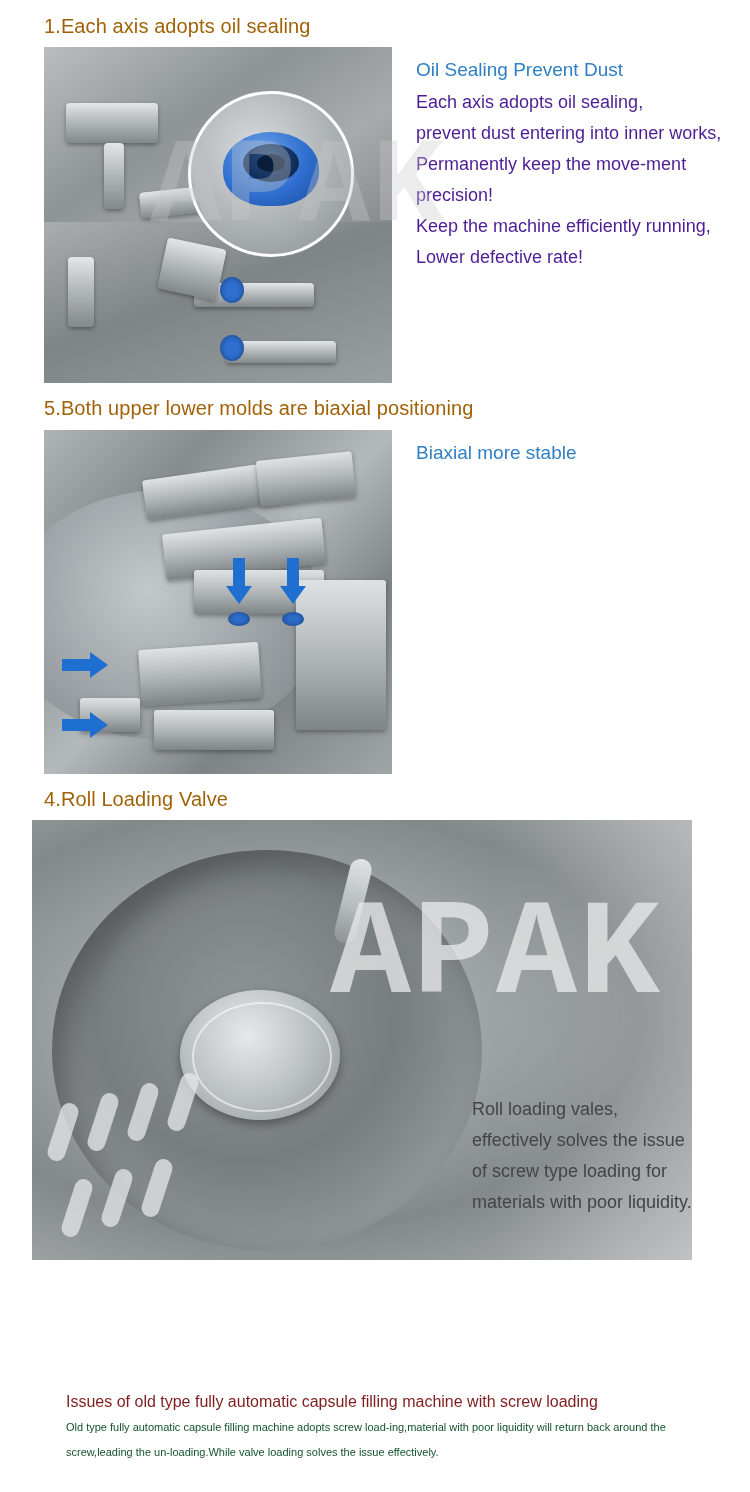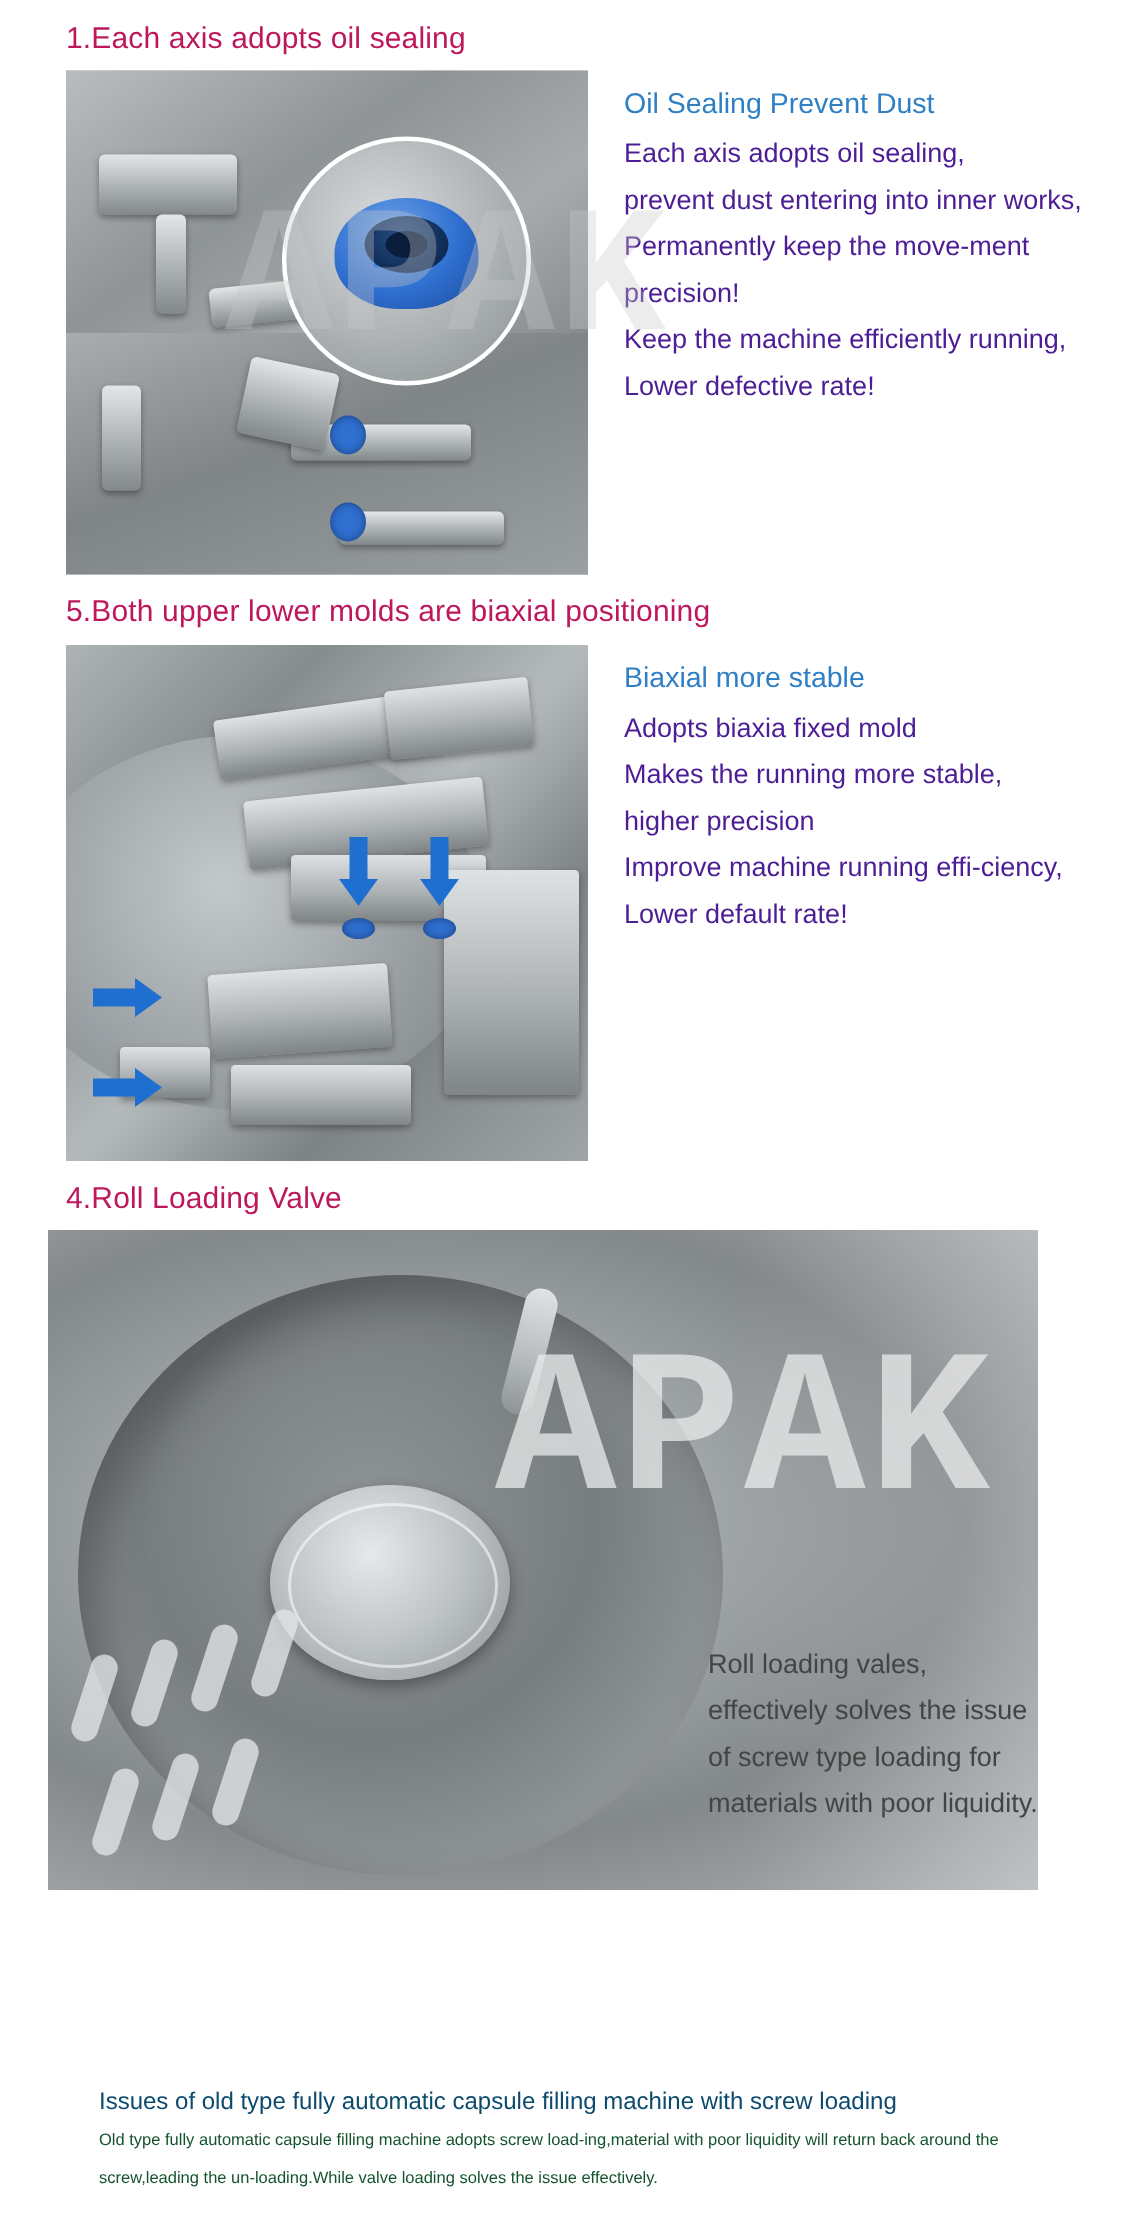--- a/index.html
+++ b/index.html
@@ -19,21 +19,21 @@
   .page {
     position: relative;
     width: 750px;
     height: 1492px;
     box-sizing: border-box;
     padding: 0 10px;
   }
 
   
   .section-heading {
-    color: #be185d;
+    color: #a16207;
     font-size: 20px;
     line-height: 1.2;
     margin: 0;
     padding: 0 0 0 34px;
     font-weight: normal;
     letter-spacing: 0.1px;
   }
   #sec1-heading { padding-top: 14px; }
   #sec2-heading { padding-top: 13px; }
   #sec3-heading { padding-top: 13px; }
@@ -86,21 +86,21 @@
     margin-top: -168px;
     position: relative;
     z-index: 3;
   }
   .spacer-after-sec3 { height: 172px; }
 
   .footer-note {
     padding: 0 34px 0 56px;
   }
   .footer-title {
-    color: #0c4a6e;
+    color: #7f1d1d;
     font-size: 16px;
     line-height: 23px;
     margin: 0 0 2px 0;
     font-weight: normal;
     white-space: pre-line;
   }
   .footer-body {
     font-size: 11px;
     line-height: 25px;
     color: #14532d;
@@ -350,25 +350,20 @@
         <div class="shaft"></div>
           <div class="head"></div>
       </div>
       <div class="arrow-right" style="left:18px; top:282px; width:48px; height:26px;">
         <div class="shaft"></div>
           <div class="head"></div>
       </div>
     </div>
     <div class="text-col">
       <p class="text-title">Biaxial more stable</p>
-      <p class="text-body">Adopts biaxia fixed mold
-Makes the running more stable,
-higher precision
-Improve machine running effi-ciency,
-Lower default rate!</p>
     </div>
   </div>
 
   <h2 id="sec3-heading" class="section-heading">4.Roll Loading Valve</h2>
 
   <div class="photo photo-3">
     <div class="p3-bg"></div>
     <div class="p3-bowl"></div>
     <div class="p3-valve"></div>
     <div class="p3-valve-inner"></div>

